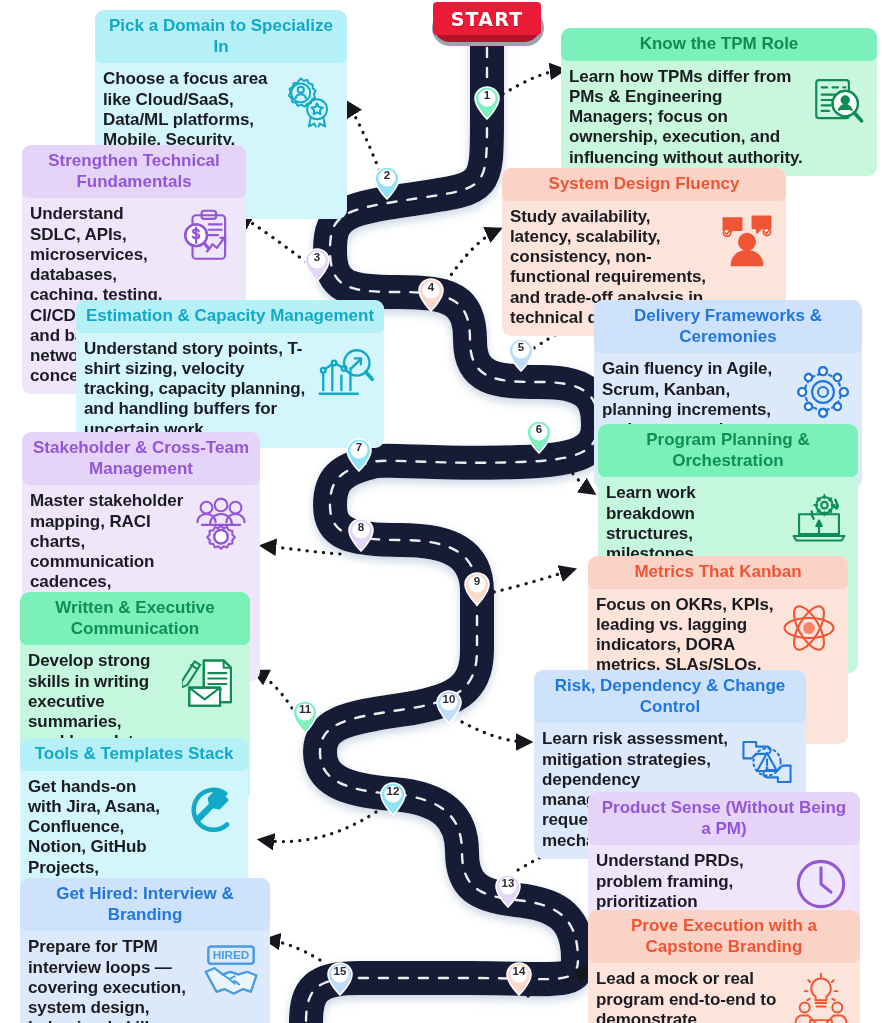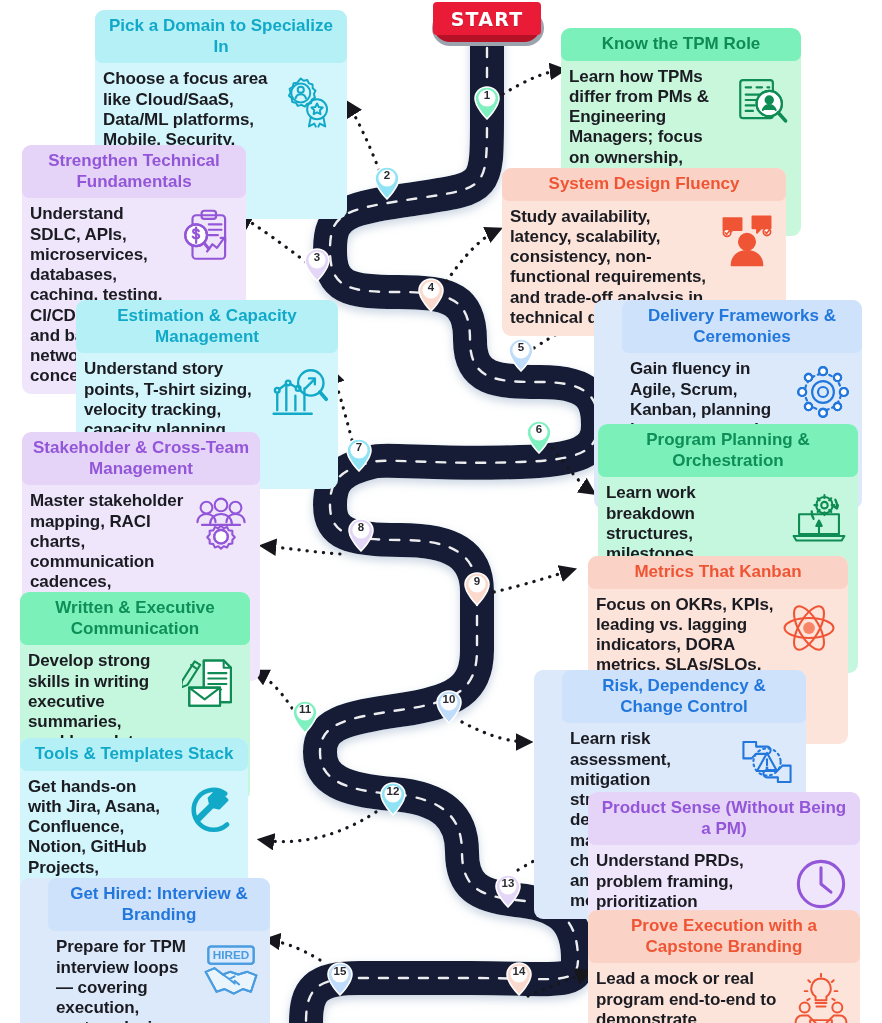--- a/index.html
+++ b/index.html
@@ -100,21 +100,21 @@
 
   
   .c-cyan   { background: #d2f6fb; }
   .c-cyan   .card-head { background: #b5f0f7; color: #12a9c9; }
   .c-green  { background: #c8f7dc; }
   .c-green  .card-head { background: #7cf0bb; color: #0e8c53; }
   .c-purple { background: #f0e6fb; }
   .c-purple .card-head { background: #e5d4f8; color: #9356d8; }
   .c-peach  { background: #fde4db; }
   .c-peach  .card-head { background: #fbd3c6; color: #ef5535; }
-  .c-blue   { background: #dbe9fb; padding-left: 28px; }
+  .c-blue   { background: #dbe9fb; }
   .c-blue   .card-head { background: #cfe2fb; color: #2277dd; }
   .c-mint   { background: #c4f7de; }
   .c-mint   .card-head { background: #7bf0b9; color: #0d8f57; }
 
   
   .pin {
     position: absolute;
     z-index: 7;
     width: 26px; height: 34px;
   }
@@ -254,21 +254,21 @@
           <circle cx="24" cy="18.5" r="3.4"></circle>
           <path d="M18.2 28c.8-3 3-4.6 5.8-4.6s5 1.6 5.8 4.6"></path>
           <circle cx="42" cy="40" r="11"></circle>
           <path d="M42 33.6l1.9 3.9 4.3.6-3.1 3 .7 4.3-3.8-2-3.8 2 .7-4.3-3.1-3 4.3-.6z"></path>
           <path d="M35 49l-2 10 6-3.2 1.6 3.4M49 49l2 10-6-3.2-1.6 3.4"></path>
         </svg>
       </div>
     </div>
   </div>
 
-  <div class="card c-green" style="left:561px; top:28px; width:240px;">
+  <div class="card c-green" style="left:561px; top:28px; width:316px;">
     <div class="card-head">Know the TPM Role</div>
     <div class="card-body">
       <div class="card-text">Learn how TPMs differ from PMs &amp; Engineering Managers; focus on ownership, execution, and influencing without authority.</div>
       <div class="card-icon">
         <svg viewBox="0 0 64 64" fill="none" stroke="#0e8c53" stroke-width="2.4" stroke-linecap="round" stroke-linejoin="round">
           <rect x="8" y="10" width="36" height="42" rx="3"></rect>
           <path d="M14 18h8M26 18h8M38 18h2" stroke-dasharray="6 3"></path>
           <path d="M14 26h20M14 32h14M14 38h10M14 44h8"></path>
           <circle cx="40" cy="36" r="14" fill="#ffffff"></circle>
           <circle cx="40" cy="36" r="14"></circle>
@@ -312,21 +312,21 @@
           <path d="M38 6h20v13H48l-5 5v-5h-5z"></path>
           <circle cx="54" cy="23" r="4" fill="#ffffff" stroke="#ef5535" stroke-width="2"></circle>
           <path d="M52 23l1.6 1.8L56.4 21" fill="none" stroke="#ef5535" stroke-width="1.8" stroke-linecap="round"></path>
           <circle cx="32" cy="34" r="9"></circle>
           <path d="M15 60c0-10 7.6-16 17-16s17 6 17 16z"></path>
         </svg>
       </div>
     </div>
   </div>
 
-  <div class="card c-cyan" style="left:76px; top:300px; width:262px;">
+  <div class="card c-cyan" style="left:76px; top:300px; width:308px;">
     <div class="card-head">Estimation &amp; Capacity Management</div>
     <div class="card-body">
       <div class="card-text">Understand story points, T-shirt sizing, velocity tracking, capacity planning, and handling buffers for uncertain work.</div>
       <div class="card-icon">
         <svg viewBox="0 0 64 64" fill="none" stroke="#12a9c9" stroke-width="2.6" stroke-linecap="round" stroke-linejoin="round">
           <path d="M8 52V34M18 52V26M28 52V36M38 52V28"></path>
           <path d="M4 56h42"></path>
           <circle cx="8" cy="30" r="2.6"></circle>
           <circle cx="20" cy="22" r="2.6"></circle>
           <circle cx="31" cy="28" r="2.6"></circle>

